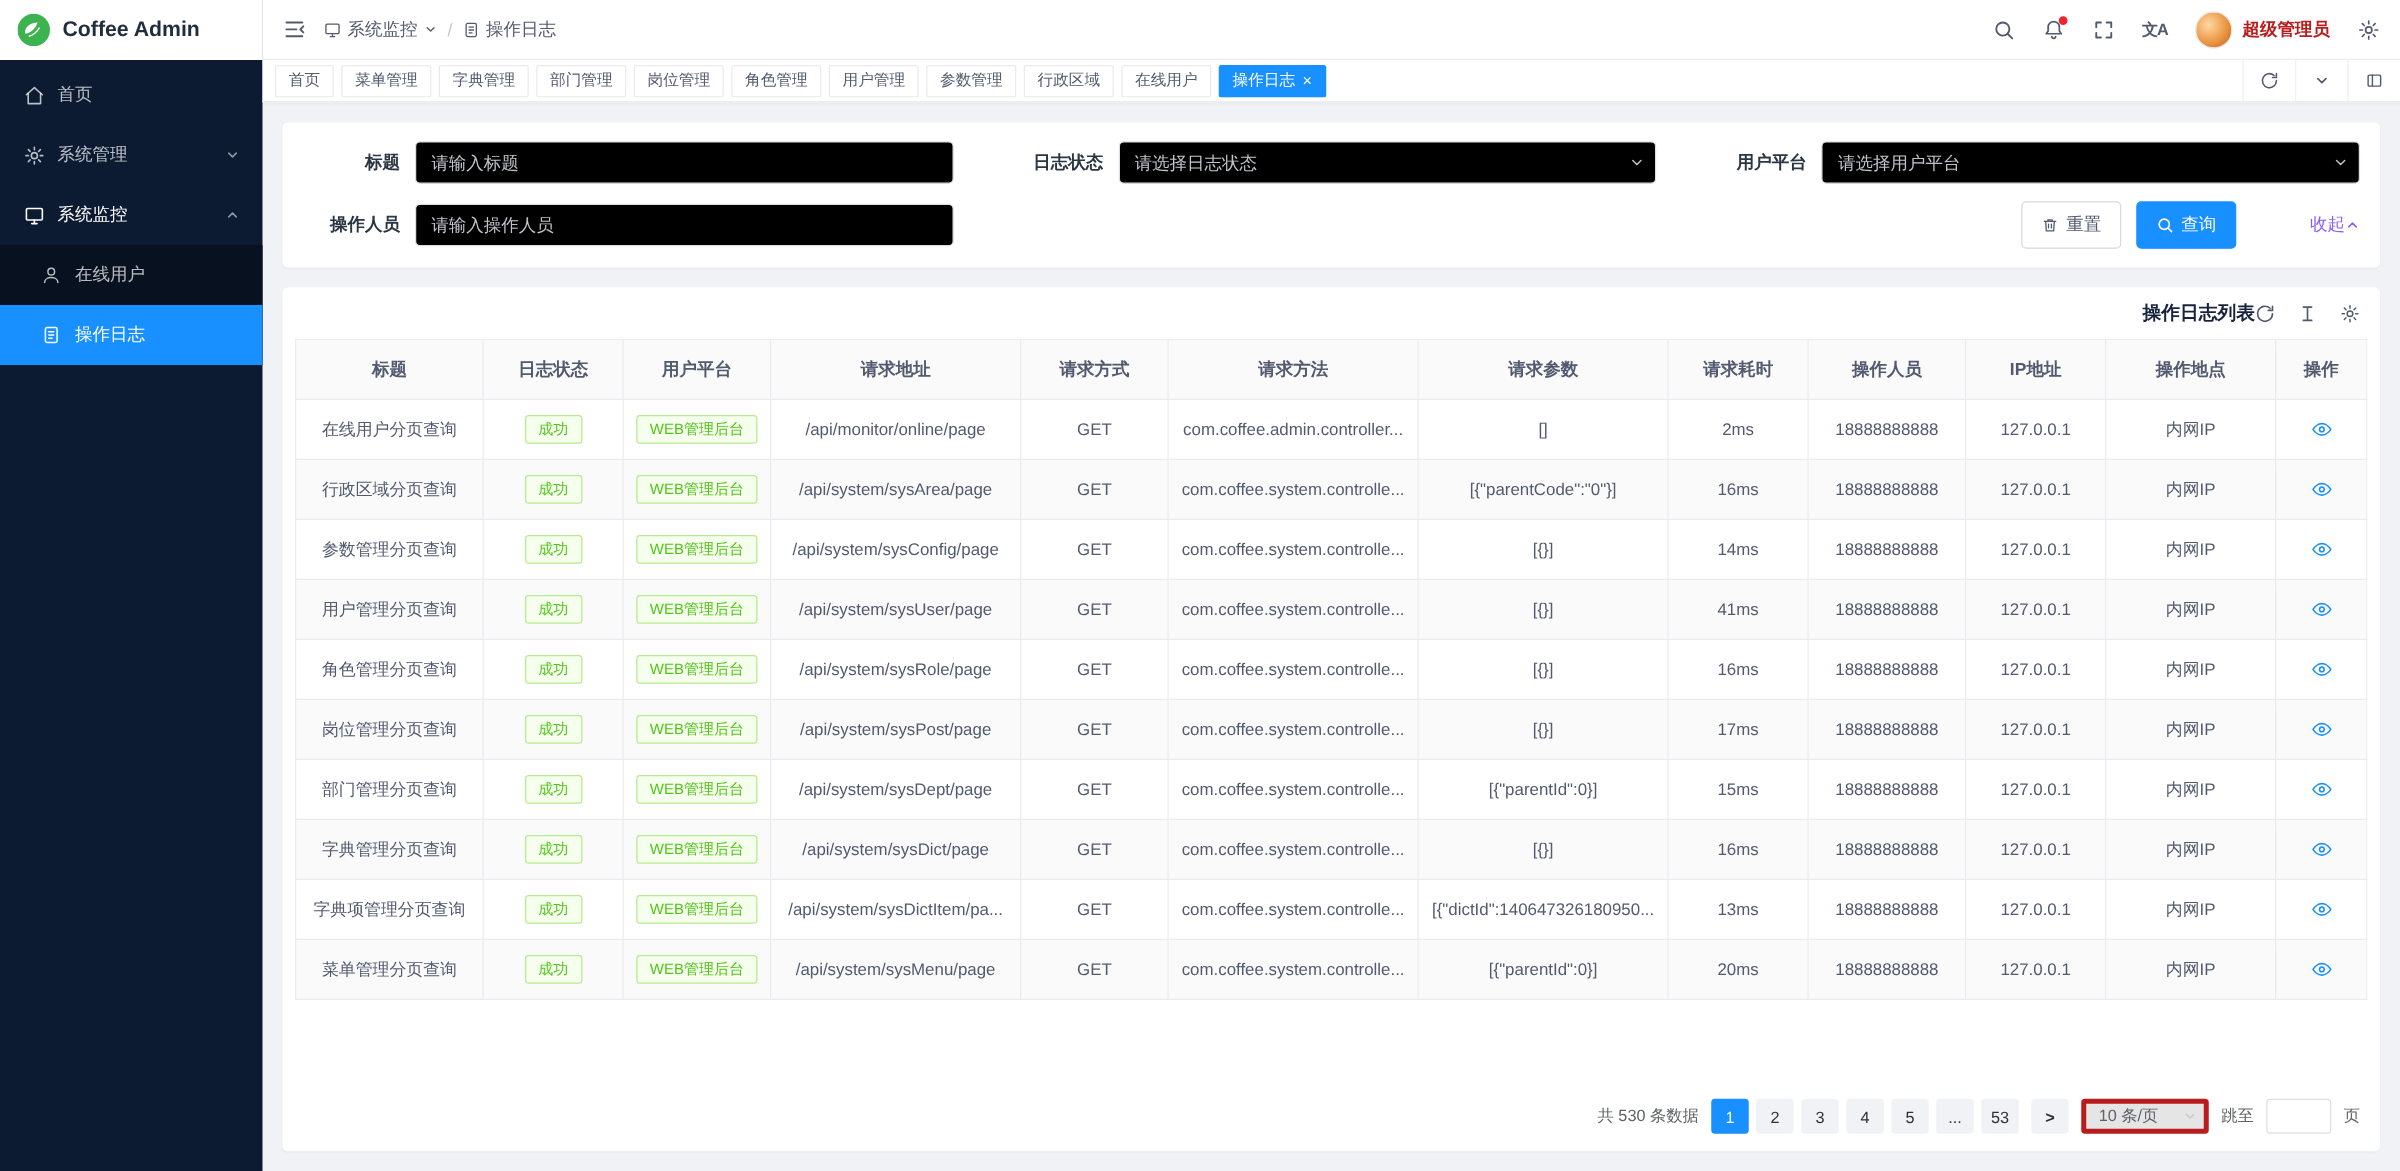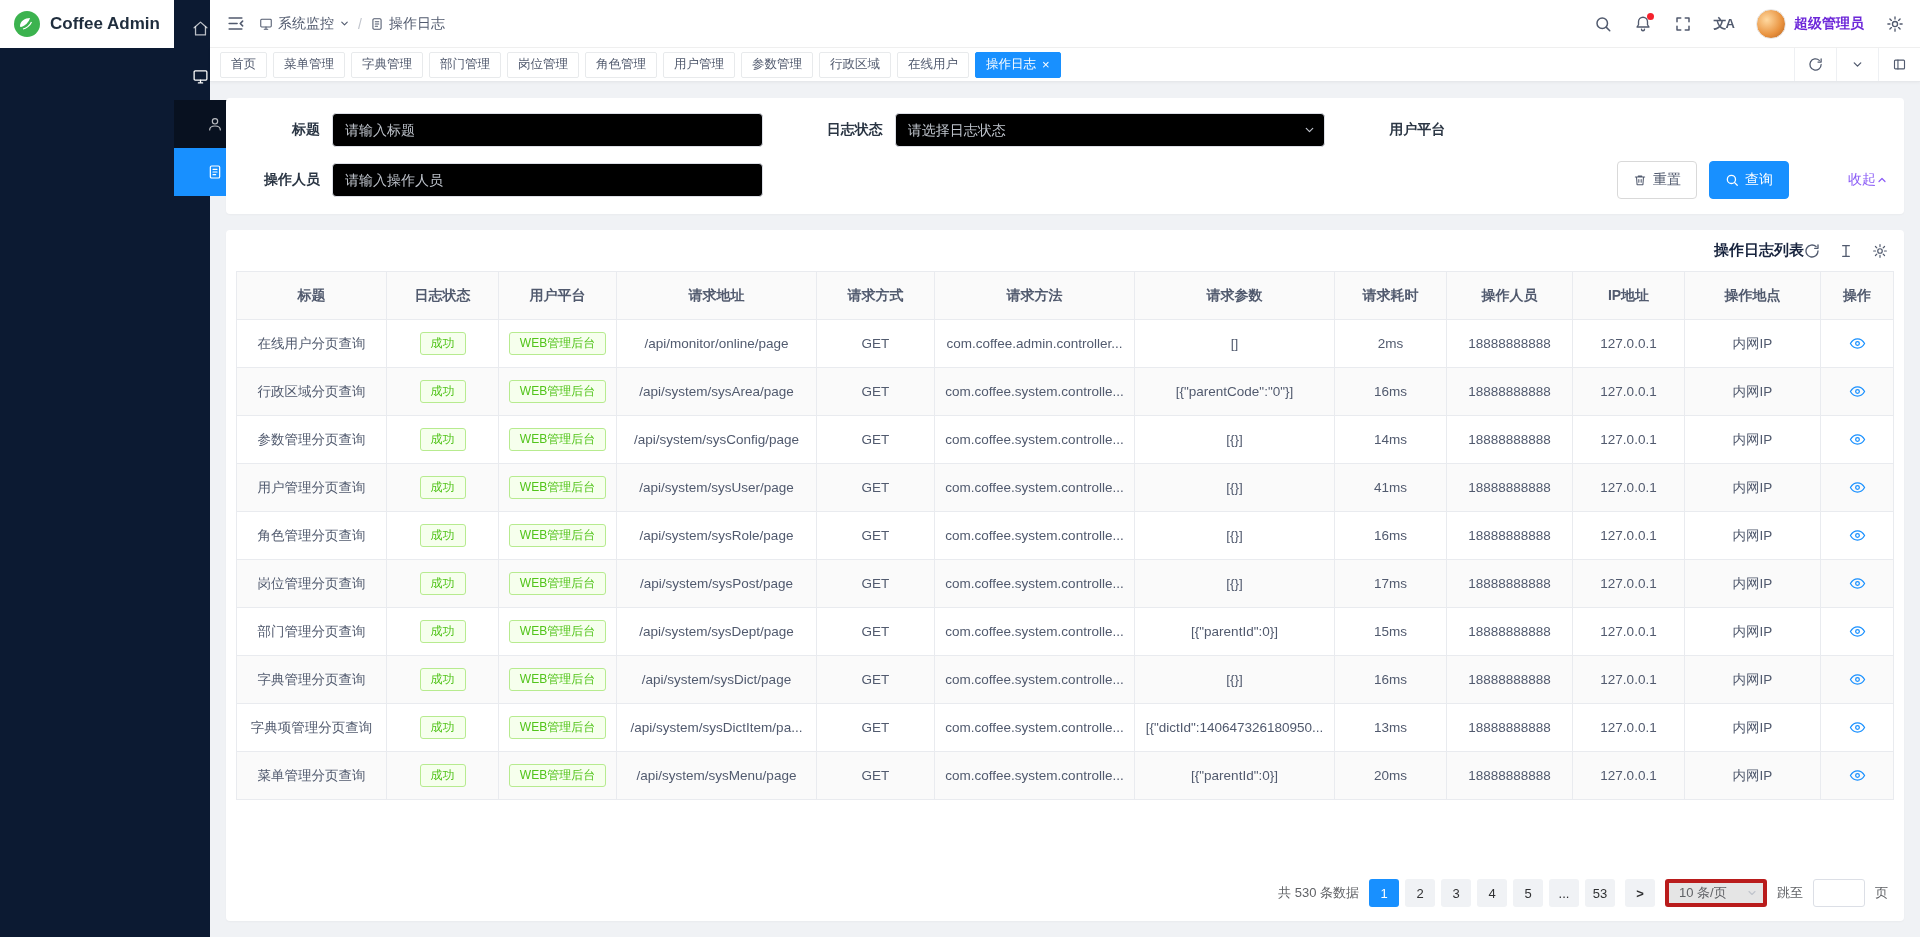--- a/index.html
+++ b/index.html
@@ -4,21 +4,21 @@
 <style>
   * { box-sizing: border-box; margin: 0; padding: 0; }
   html,body { width: 1920px; height: 937px; overflow: hidden; }
   body {
     font-family: "Liberation Sans", "DejaVu Sans", sans-serif;
     background: #f0f2f5; color: #333; font-size: 14px;
   }
   .app { display: flex; width: 100%; height: 100%; }
 
   
-  .sidebar { width: 210px; flex: 0 0 210px; background: #0c1a32; display: flex; flex-direction: row; }
+  .sidebar { width: 210px; flex: 0 0 210px; background: #0c1a32; display: flex; flex-direction: column; }
   .logo { height: 48px; background: #fff; display: flex; align-items: center; gap: 10px; padding: 0 14px; }
   .logo-text { font-weight: bold; font-size: 17px; color: #1f2d3d; white-space: nowrap; }
   .menu { padding-top: 4px; }
   .menu-item { height: 48px; display: flex; align-items: center; padding: 0 18px; color: rgba(255,255,255,.72); font-size: 14px; cursor: pointer; }
   .menu-item .mi-icon { width: 18px; height: 18px; margin-right: 10px; display: inline-flex; align-items: center; justify-content: center; }
   .menu-item .mi-label { flex: 1; white-space: nowrap; }
   .menu-item .mi-caret { display: inline-flex; color: rgba(255,255,255,.55); }
   .menu-item.parent-active { color: #fff; }
   .submenu { background: #081120; }
   .submenu .menu-item { padding-left: 32px; }
@@ -31,21 +31,21 @@
   .icon-btn { color: #515a6e; display: inline-flex; align-items: center; cursor: pointer; }
   .breadcrumb { display: flex; align-items: center; gap: 8px; font-size: 14px; color: #515a6e; }
   .crumb { display: flex; align-items: center; gap: 5px; cursor: pointer; }
   .crumb-sep { color: #c0c4cc; }
   .topbar-right { margin-left: auto; display: flex; align-items: center; gap: 22px; }
   .bell-wrap { position: relative; display: inline-flex; }
   .bell-dot { position: absolute; top: -2px; right: -2px; width: 7px; height: 7px; background: #f5222d; border-radius: 50%; }
   .translate-glyph { font-size: 13px; font-weight: bold; color: #515a6e; letter-spacing: -1px; }
   .user-wrap { display: flex; align-items: center; gap: 8px; cursor: pointer; }
   .avatar { width: 30px; height: 30px; border-radius: 50%; background: radial-gradient(circle at 35% 35%, #ffd9a0, #e8913d 60%, #b35f1f); border: 1px solid #e8e8e8; }
-  .username { font-size: 14px; color: #6d28d9; font-weight: 600; }
+  .username { font-size: 14px; color: #b91c1c; font-weight: 600; }
 
   
   .tabbar { height: 34px; background: #fff; border-bottom: 1px solid #e6e8eb; display: flex; align-items: center; padding-left: 10px; box-shadow: 0 1px 3px rgba(0,0,0,.04); }
   .tabs { display: flex; align-items: center; gap: 6px; flex: 1; overflow: hidden; }
   .tab { height: 26px; display: inline-flex; align-items: center; gap: 6px; padding: 0 10px; border: 1px solid #e8eaec; border-radius: 2px; font-size: 12.5px; color: #515a6e; background: #fff; cursor: pointer; white-space: nowrap; }
   .tab.active { background: #1890ff; border-color: #1890ff; color: #fff; }
   .tab-close { font-size: 13px; line-height: 1; }
   .tab-tools { display: flex; height: 100%; }
   .tab-tool { width: 42px; height: 100%; display: grid; place-items: center; border-left: 1px solid #eef0f3; color: #515a6e; cursor: pointer; }
 
@@ -119,20 +119,34 @@
       <div class="menu-item">
         <span class="mi-icon">
           <svg width="17" height="17" viewBox="0 0 24 24" fill="none" stroke="currentColor" stroke-width="1.8" stroke-linecap="round" stroke-linejoin="round">
               <path d="M3 11l9-8 9 8"></path>
               <path d="M5 9.5V21h14V9.5"></path>
             </svg>
         </span>
         <span class="mi-label">首页</span>
       </div>
 
+      <div class="menu-item">
+        <span class="mi-icon">
+          <svg width="17" height="17" viewBox="0 0 24 24" fill="none" stroke="currentColor" stroke-width="1.8" stroke-linecap="round">
+              <circle cx="12" cy="12" r="3.4"></circle>
+              <path d="M12 2.5v2.8M12 18.7v2.8M2.5 12h2.8M18.7 12h2.8M5.2 5.2l2 2M16.8 16.8l2 2M18.8 5.2l-2 2M7.2 16.8l-2 2"></path>
+            </svg>
+        </span>
+        <span class="mi-label">系统管理</span>
+        <span class="mi-caret">
+          <svg width="12" height="12" viewBox="0 0 24 24" fill="none" stroke="currentColor" stroke-width="2.4" stroke-linecap="round" stroke-linejoin="round">
+              <polyline points="6 9 12 15 18 9"></polyline>
+            </svg>
+        </span>
+      </div>
 
       <div class="menu-item parent-active">
         <span class="mi-icon">
           <svg width="17" height="17" viewBox="0 0 24 24" fill="none" stroke="currentColor" stroke-width="1.8" stroke-linecap="round" stroke-linejoin="round">
               <rect x="3" y="4" width="18" height="13" rx="1.5"></rect>
               <path d="M9 21h6M12 17v4"></path>
             </svg>
         </span>
         <span class="mi-label">系统监控</span>
         <span class="mi-caret">
@@ -302,20 +316,28 @@
               <input readonly="" placeholder="请选择日志状态" style="">
               <span class="select-caret">
                 <svg width="13" height="13" viewBox="0 0 24 24" fill="none" stroke="currentColor" stroke-width="2.2" stroke-linecap="round" stroke-linejoin="round">
                     <polyline points="6 9 12 15 18 9"></polyline>
                   </svg>
               </span>
             </span>
           </div>
           <div class="field">
             <span class="field-label">用户平台</span>
+            <span class="control select">
+              <input readonly="" placeholder="请选择用户平台" style="">
+              <span class="select-caret">
+                <svg width="13" height="13" viewBox="0 0 24 24" fill="none" stroke="currentColor" stroke-width="2.2" stroke-linecap="round" stroke-linejoin="round">
+                    <polyline points="6 9 12 15 18 9"></polyline>
+                  </svg>
+              </span>
+            </span>
           </div>
           <div class="field">
             <span class="field-label">操作人员</span>
             <span class="control">
               <input placeholder="请输入操作人员" style="">
             </span>
           </div>
           <div class="filter-actions">
             <button class="btn">
               <svg width="14" height="14" viewBox="0 0 24 24" fill="none" stroke="currentColor" stroke-width="1.8" stroke-linecap="round" stroke-linejoin="round">

